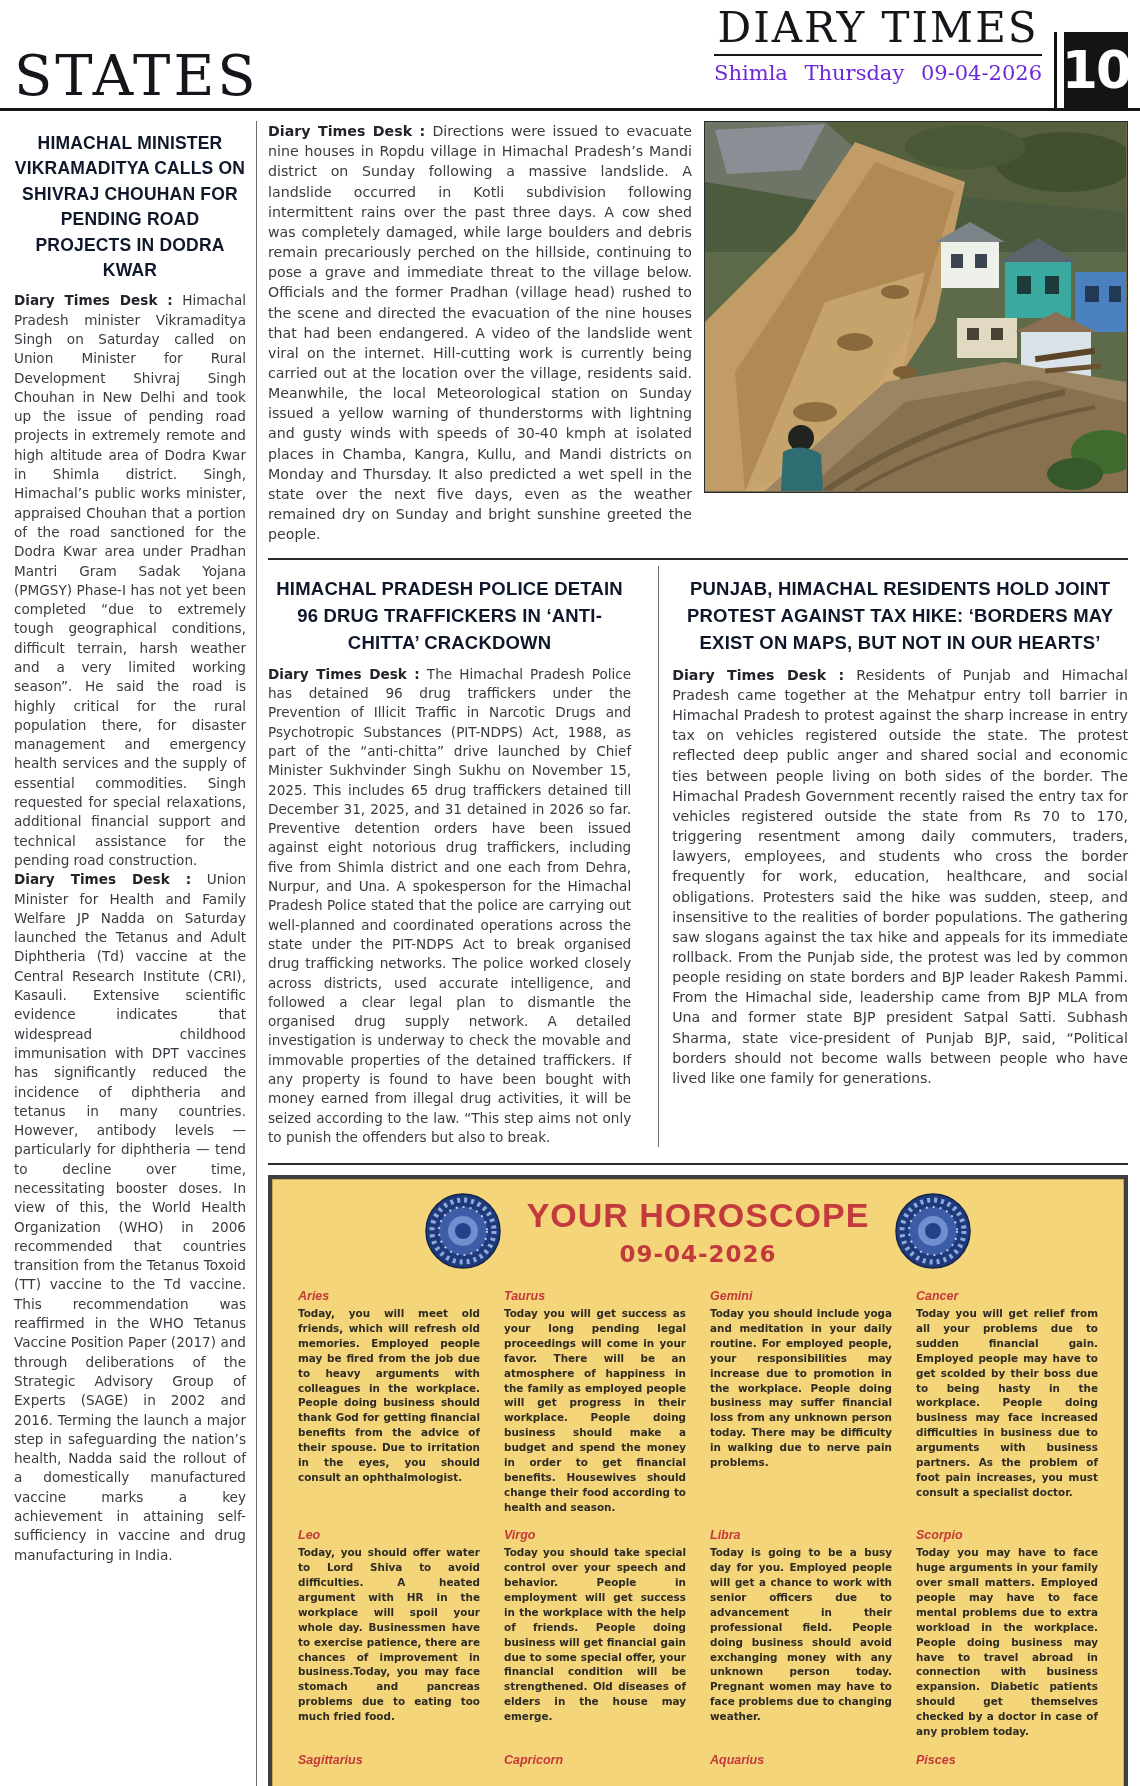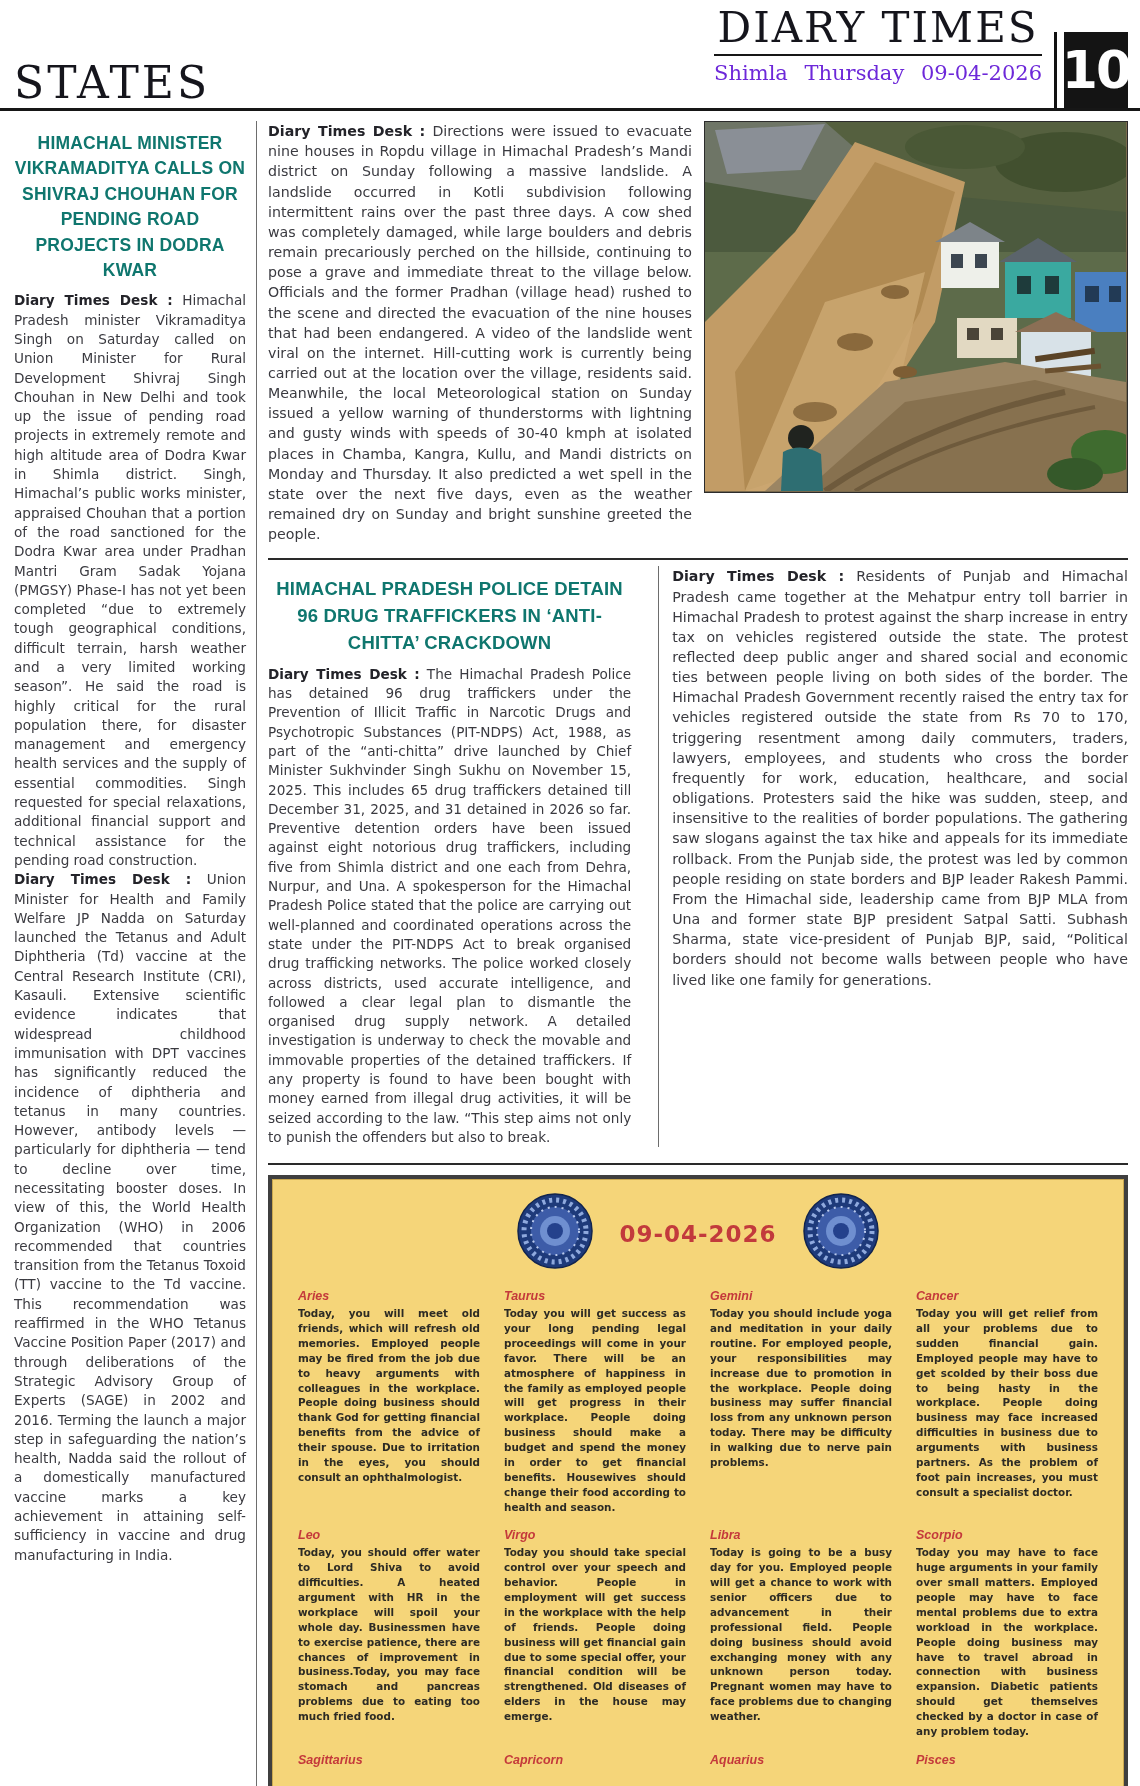--- a/index.html
+++ b/index.html
@@ -4,40 +4,40 @@
 <style>
   * { box-sizing: border-box; margin: 0; padding: 0; }
   body { background: #e8e8e8; font-family: "DejaVu Sans", sans-serif; }
   .page {
     width: 1140px; min-height: 1786px; margin: 0 auto; background: #fff;
     display: flex; flex-direction: column; position: relative; overflow: hidden;
   }
   
   .header { display: flex; align-items: flex-end; padding: 6px 12px 0 14px; border-bottom: 3px solid #161616; }
   .states {
-    font-family: "DejaVu Serif", serif; font-size: 44px; line-height: 1.05;
+    font-family: "DejaVu Serif", serif; font-size: 56px; line-height: 1.05;
     letter-spacing: 3px; color: #15151c; padding-bottom: 2px;
   }
   .mast-block { margin-left: auto; text-align: center; padding-bottom: 23px; }
   .masthead { font-family: "DejaVu Serif", serif; font-size: 42px; letter-spacing: 2px; color: #15151c; line-height: 1.05; }
   .mast-rule { border-top: 2.5px solid #161616; margin: 4px 0 5px 0; }
   .dateline { font-family: "DejaVu Serif", serif; font-size: 21px; color: #6d28d9; word-spacing: 10px; }
   .pagenum-wrap { border-left: 3px solid #111; margin-left: 12px; padding-left: 7px; display: flex; align-items: flex-end; }
   .pagenum {
     background: #141414; color: #fff; font-size: 52px; font-weight: 800;
     width: 64px; height: 76px; display: flex; align-items: center; justify-content: center;
     letter-spacing: -2px;
   }
   
   .main { display: flex; flex: 1; padding: 10px 12px 0 14px; }
   .col-left { width: 243px; flex: none; border-right: 1.5px solid #6d6d6d; padding-right: 10px; }
   .col-right { flex: 1; padding-left: 11px; display: flex; flex-direction: column; }
   .headline {
     font-family: "Liberation Sans", sans-serif; font-weight: 800; text-align: center;
-    color: #0f766e; font-size: 17.5px; line-height: 1.45; margin: 10px 0 8px 0; letter-spacing: 0.2px;
+    color: #0f172a; font-size: 17.5px; line-height: 1.45; margin: 10px 0 8px 0; letter-spacing: 0.2px;
   }
   .headline.big { font-size: 19.5px; margin: 2px 0 8px 0; line-height: 1.35; }
   .bodytext {
     font-size: 13.6px; line-height: 1.42; color: #3a3a40; text-align: justify;
     font-family: "DejaVu Sans", sans-serif;
   }
   .desk { font-weight: 700; color: #232329; }
   
   .landslide-row { display: flex; gap: 12px; }
   .landslide-text { flex: 1; }
@@ -151,37 +151,39 @@
       </div>
 
       <div class="rule-mid"></div>
 
       <div class="two-cols">
         <div class="art-drugs">
           <div class="headline" style="font-size:18.5px;">HIMACHAL PRADESH POLICE DETAIN 96 DRUG TRAFFICKERS IN ‘ANTI-CHITTA’ CRACKDOWN</div>
           <p class="bodytext"><span class="desk">Diary Times Desk :</span> <span>The Himachal Pradesh Police has detained 96 drug traffickers under the Prevention of Illicit Traffic in Narcotic Drugs and Psychotropic Substances (PIT-NDPS) Act, 1988, as part of the “anti-chitta” drive launched by Chief Minister Sukhvinder Singh Sukhu on November 15, 2025. This includes 65 drug traffickers detained till December 31, 2025, and 31 detained in 2026 so far. Preventive detention orders have been issued against eight notorious drug traffickers, including five from Shimla district and one each from Dehra, Nurpur, and Una. A spokesperson for the Himachal Pradesh Police stated that the police are carrying out well-planned and coordinated operations across the state under the PIT-NDPS Act to break organised drug trafficking networks. The police worked closely across districts, used accurate intelligence, and followed a clear legal plan to dismantle the organised drug supply network. A detailed investigation is underway to check the movable and immovable properties of the detained traffickers. If any property is found to have been bought with money earned from illegal drug activities, it will be seized according to the law. “This step aims not only to punish the offenders but also to break.</span></p>
         </div>
         <div class="art-tax">
+          <div class="headline" style="font-size:18.5px;">PUNJAB, HIMACHAL RESIDENTS HOLD JOINT PROTEST AGAINST TAX HIKE: ‘BORDERS MAY EXIST ON MAPS, BUT NOT IN OUR HEARTS’</div>
           <p class="bodytext" style="font-size:14.2px;"><span class="desk">Diary Times Desk :</span> <span>Residents of Punjab and Himachal Pradesh came together at the Mehatpur entry toll barrier in Himachal Pradesh to protest against the sharp increase in entry tax on vehicles registered outside the state. The protest reflected deep public anger and shared social and economic ties between people living on both sides of the border. The Himachal Pradesh Government recently raised the entry tax for vehicles registered outside the state from Rs 70 to 170, triggering resentment among daily commuters, traders, lawyers, employees, and students who cross the border frequently for work, education, healthcare, and social obligations. Protesters said the hike was sudden, steep, and insensitive to the realities of border populations. The gathering saw slogans against the tax hike and appeals for its immediate rollback. From the Punjab side, the protest was led by common people residing on state borders and BJP leader Rakesh Pammi. From the Himachal side, leadership came from BJP MLA from Una and former state BJP president Satpal Satti. Subhash Sharma, state vice-president of Punjab BJP, said, “Political borders should not become walls between people who have lived like one family for generations.</span></p>
         </div>
       </div>
 
       <div class="rule-horo"></div>
 
       <div class="horo-box">
         <div class="horo-head">
           <svg width="76" height="76" viewBox="0 0 76 76">
             <circle cx="38" cy="38" r="37" fill="#1e3a7a" stroke="#12244e" stroke-width="1.5"></circle>
             <circle cx="38" cy="38" r="31" fill="none" stroke="#8fa9dd" stroke-width="5" stroke-dasharray="3 4"></circle>
             <circle cx="38" cy="38" r="24" fill="#3d5ca8"></circle>
             <circle cx="38" cy="38" r="24" fill="none" stroke="#b9c9ec" stroke-width="2" stroke-dasharray="2 5"></circle>
             <circle cx="38" cy="38" r="15" fill="#6f8fd0"></circle>
             <circle cx="38" cy="38" r="8" fill="#24418c"></circle>
           </svg>
           <div class="horo-title-stack">
+            <div class="horo-title">YOUR HOROSCOPE</div>
             <div class="horo-date">09-04-2026</div>
           </div>
           <svg width="76" height="76" viewBox="0 0 76 76">
             <circle cx="38" cy="38" r="37" fill="#1e3a7a" stroke="#12244e" stroke-width="1.5"></circle>
             <circle cx="38" cy="38" r="31" fill="none" stroke="#8fa9dd" stroke-width="5" stroke-dasharray="3 4"></circle>
             <circle cx="38" cy="38" r="24" fill="#3d5ca8"></circle>
             <circle cx="38" cy="38" r="24" fill="none" stroke="#b9c9ec" stroke-width="2" stroke-dasharray="2 5"></circle>
             <circle cx="38" cy="38" r="15" fill="#6f8fd0"></circle>
             <circle cx="38" cy="38" r="8" fill="#24418c"></circle>
           </svg>

